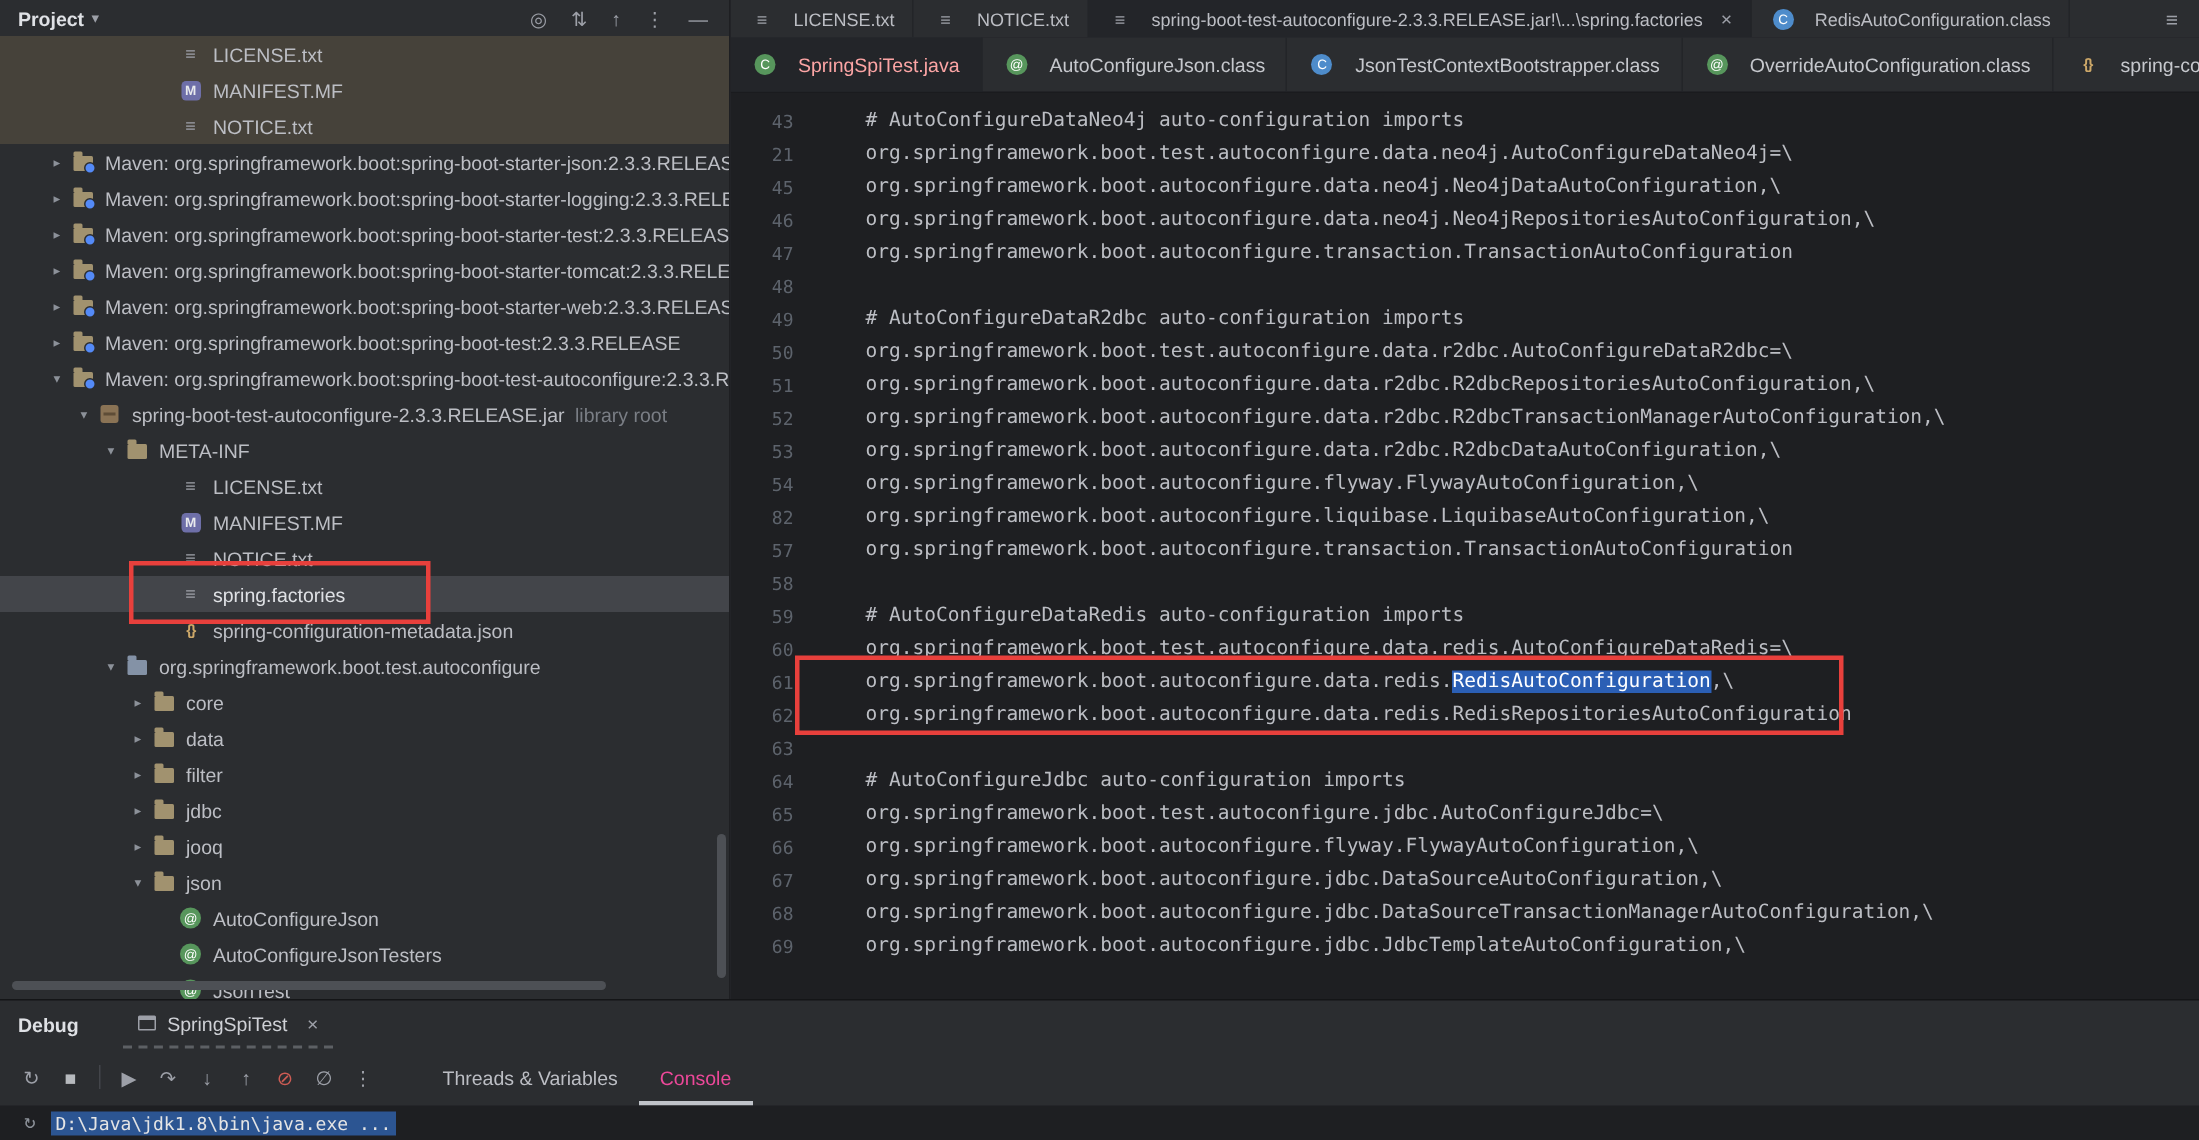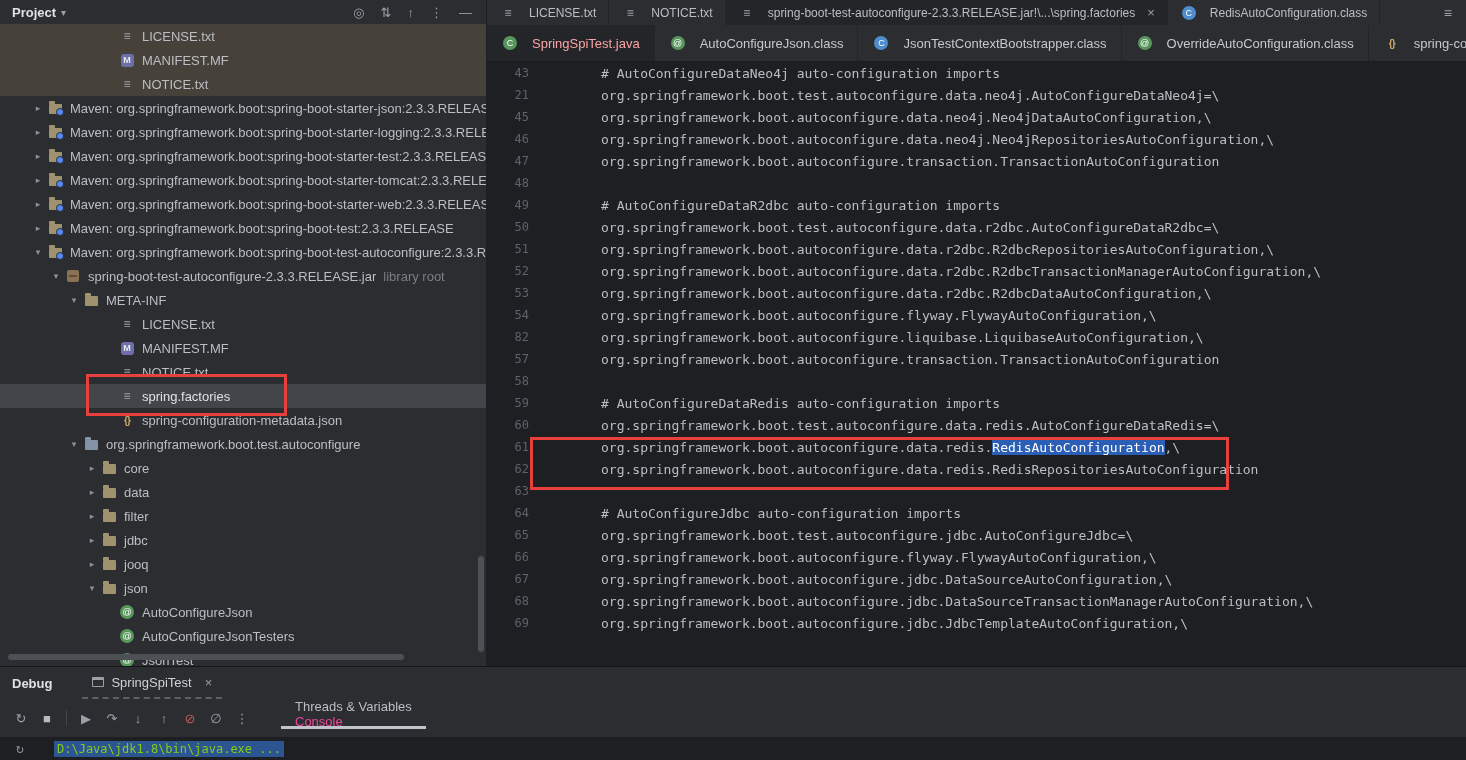--- a/index.html
+++ b/index.html
@@ -52,41 +52,41 @@
   .tab1 { display:flex; align-items:center; gap:6px; padding:0 12px; border-right:1px solid #232528; color:#bcbec4; white-space:nowrap; }
   .tab1.active { background:#232529; }
   .tab-close { color:#9da0a8; margin-left:6px; font-size:13px; }
   .overflow-ic { margin-left:auto; padding:0 14px; display:flex; align-items:center; color:#9da0a8; font-size:14px; }
   .tabrow2 { height:37px; flex:none; background:#2b2d30; display:flex; align-items:stretch; font-size:13px; overflow:hidden; border-bottom:1px solid #1a1b1e; }
   .tab2 { display:flex; align-items:center; gap:7px; padding:0 14px; border-right:1px solid #232528; color:#c6c8cd; white-space:nowrap; }
   .tab2.shaded { background:#232529; }
   .tab2 .green-label { color:#fca5a5; }
 
   .code { flex:1; padding-top:4px; font-family:"DejaVu Sans Mono","Liberation Mono",monospace; font-size:13px; overflow:hidden; position:relative; }
-  .cline { height:22px; display:flex; align-items:flex-start;gap:24px; }
+  .cline { height:22px; display:flex; align-items:flex-end; }
   .lno { width:42px; flex:none; text-align:right; color:#5d636c; font-size:12px; }
   .ltext { margin-left:48px; white-space:pre; color:#bcbec4; }
   .sel-token { background:#2b5fb5; color:#ffffff; }
 
   
   .debug-panel { height:94px; flex:none; background:#2b2d30; border-top:1px solid #141517; display:flex; flex-direction:column; }
   .dbg-row1 { height:32px; flex:none; display:flex; align-items:stretch; padding-left:12px; }
   .dbg-title { font-weight:bold; color:#dfe1e5; display:flex; align-items:center; }
   .session-tab { margin-left:30px; display:flex; align-items:center; gap:7px; padding:0 10px; color:#cfd1d6; border-bottom:2px dashed #5d6064; }
   .win-icon { width:12px; height:10px; border:1px solid #9da0a8; border-top-width:3px; border-radius:1px; }
   .dbg-row2 { height:38px; flex:none; display:flex; align-items:stretch; padding-left:8px; }
   .dbg-icons { display:flex; align-items:center; gap:0; }
   .dbg-ic { width:26px; text-align:center; color:#9da0a8; font-size:13px; }
   .dbg-sep { width:1px; height:16px; background:#43454a; margin:0 6px; align-self:center; }
-  .dbg-tabs { display:flex; align-items:stretch; margin-left:26px;flex-direction:column; }
+  .dbg-tabs { display:flex; align-items:stretch; margin-left:26px; }
   .dbg-tab { display:flex; align-items:center; padding:0 14px; color:#bcbec4; }
   .dbg-tab.active { color:#ec4899; box-shadow:inset 0 -3px 0 0 #c0c3c9; }
   .dbg-row3 { flex:1; background:#1e1f22; display:flex; align-items:center; padding-left:8px; font-family:"DejaVu Sans Mono","Liberation Mono",monospace; font-size:12px; }
   .console-icon { color:#8c9199; width:24px; text-align:center; font-size:13px; }
-  .console-sel { margin-left:22px; background:#2c5592; color:#84cc16; padding:1px 3px; white-space:pre; }
+  .console-sel { margin-left:2px; background:#2c5592; color:#e5e5e5; padding:1px 3px; white-space:pre; }
 
   
   .redbox { position:absolute; border:3px solid #e8403c; z-index:50; pointer-events:none; }
   .box1 { left:86px; top:374px; width:201px; height:42px; }
   .box2 { left:530px; top:437px; width:699px; height:53px; }
 </style>
 </head>
 <body>
 
 <div class="app">

